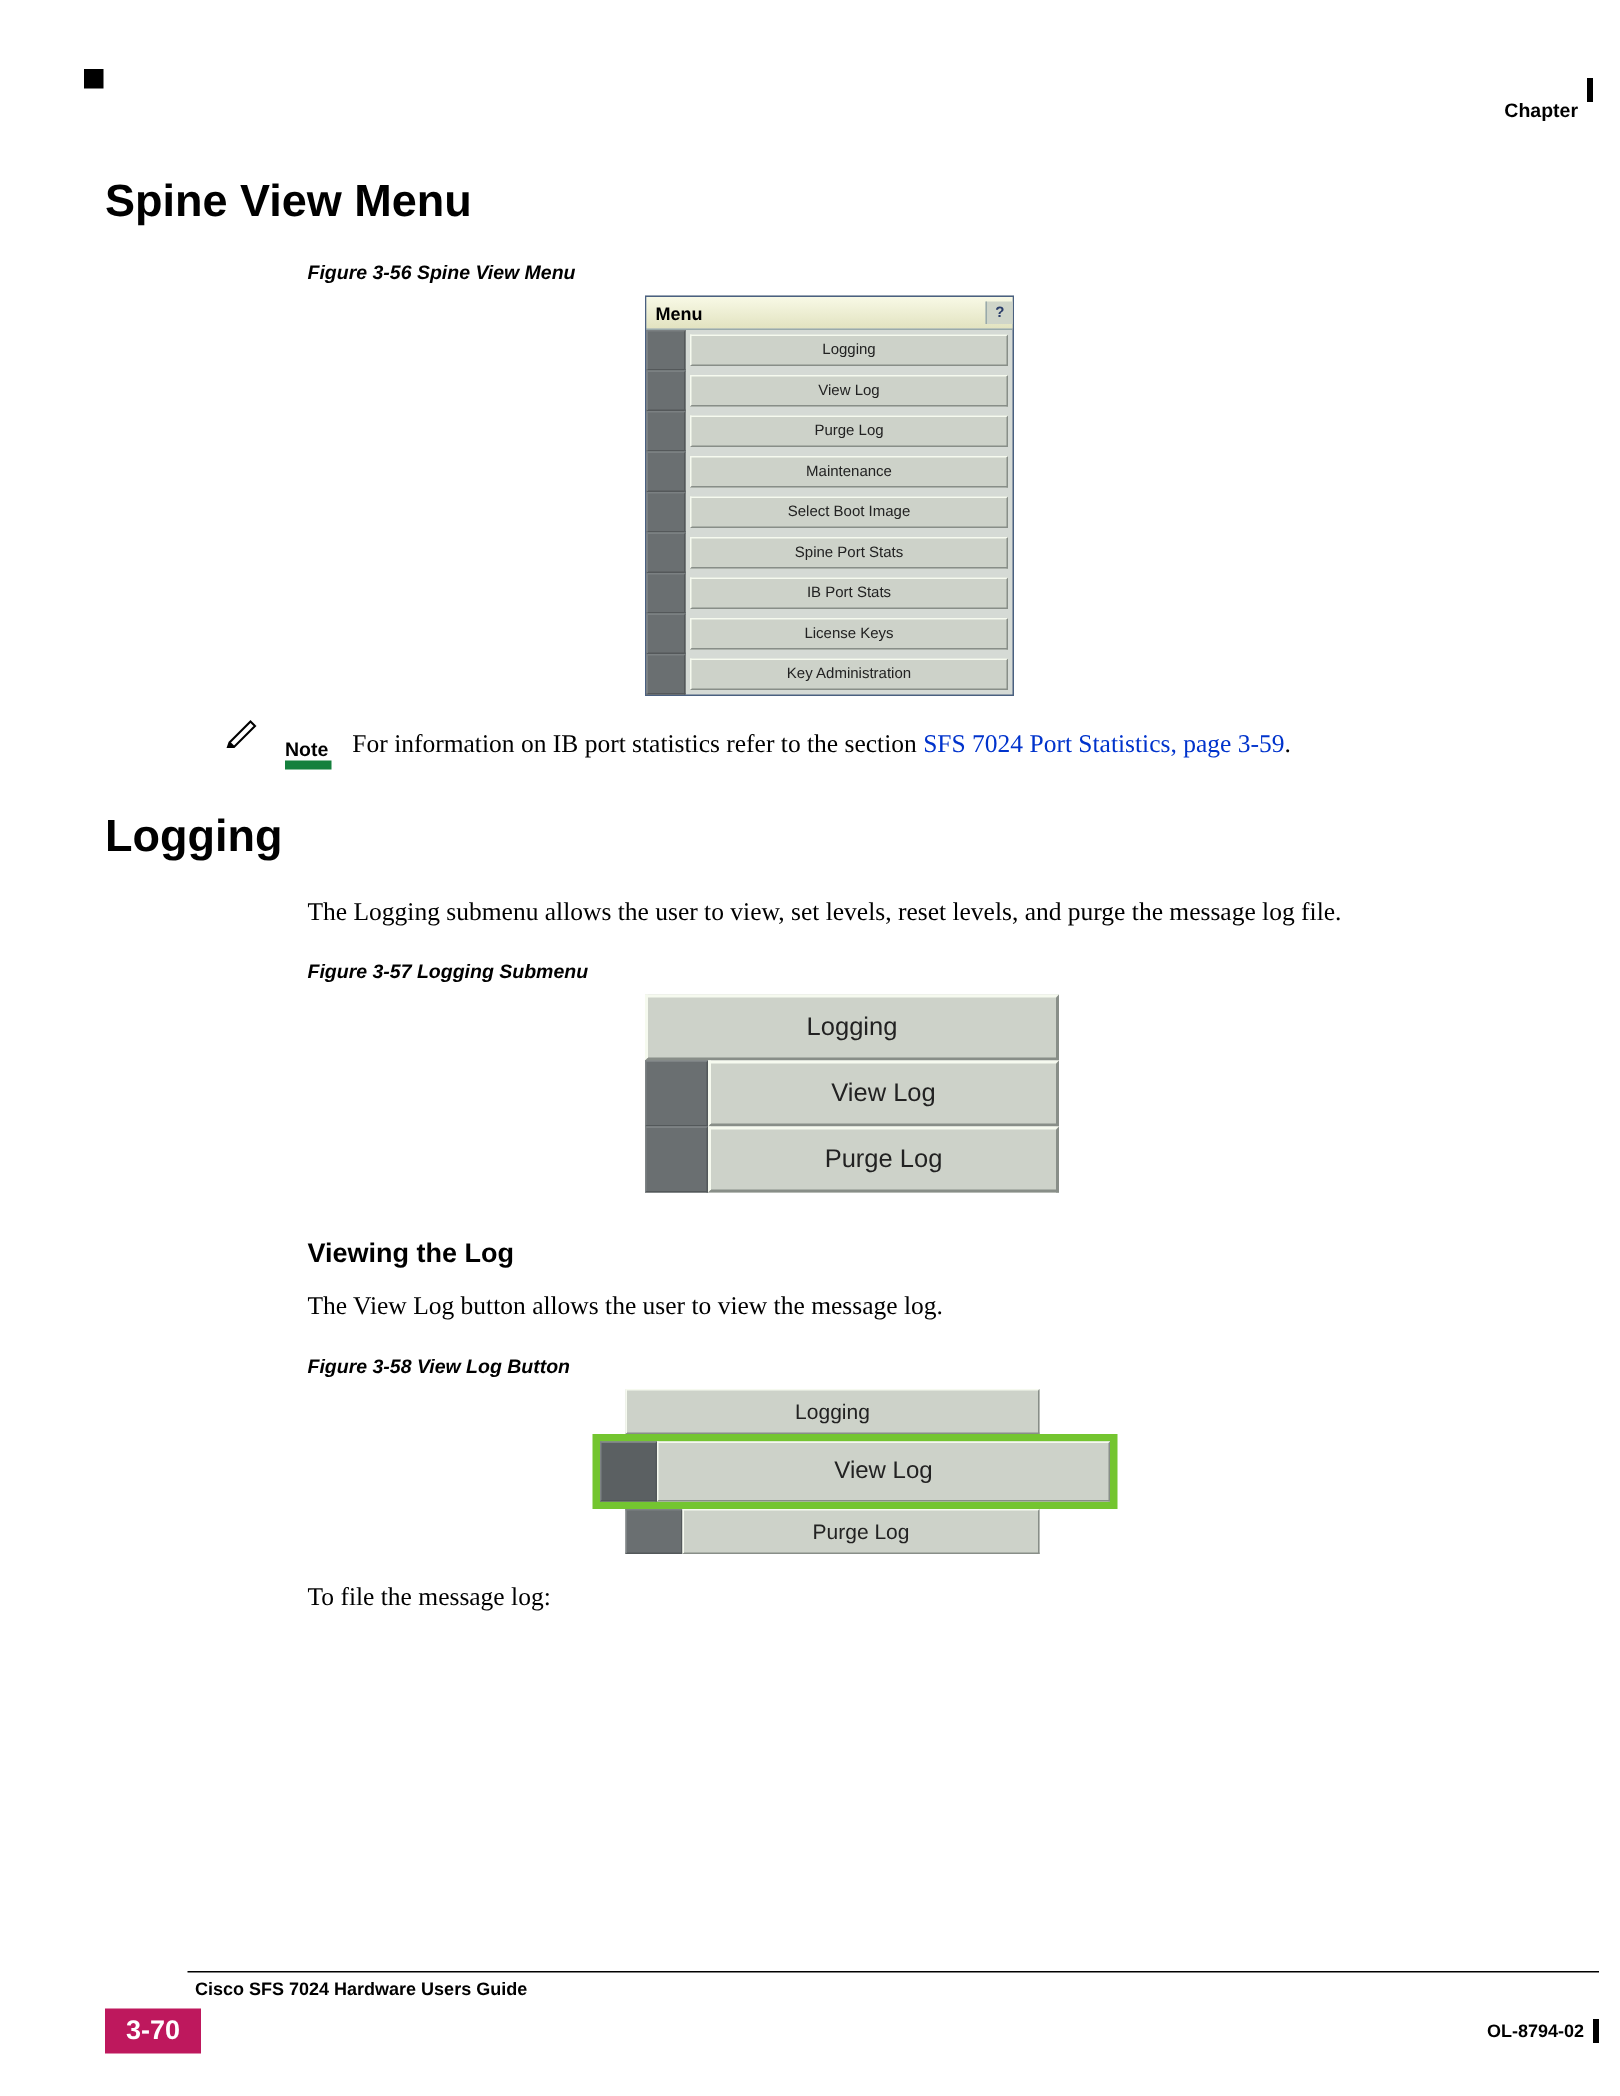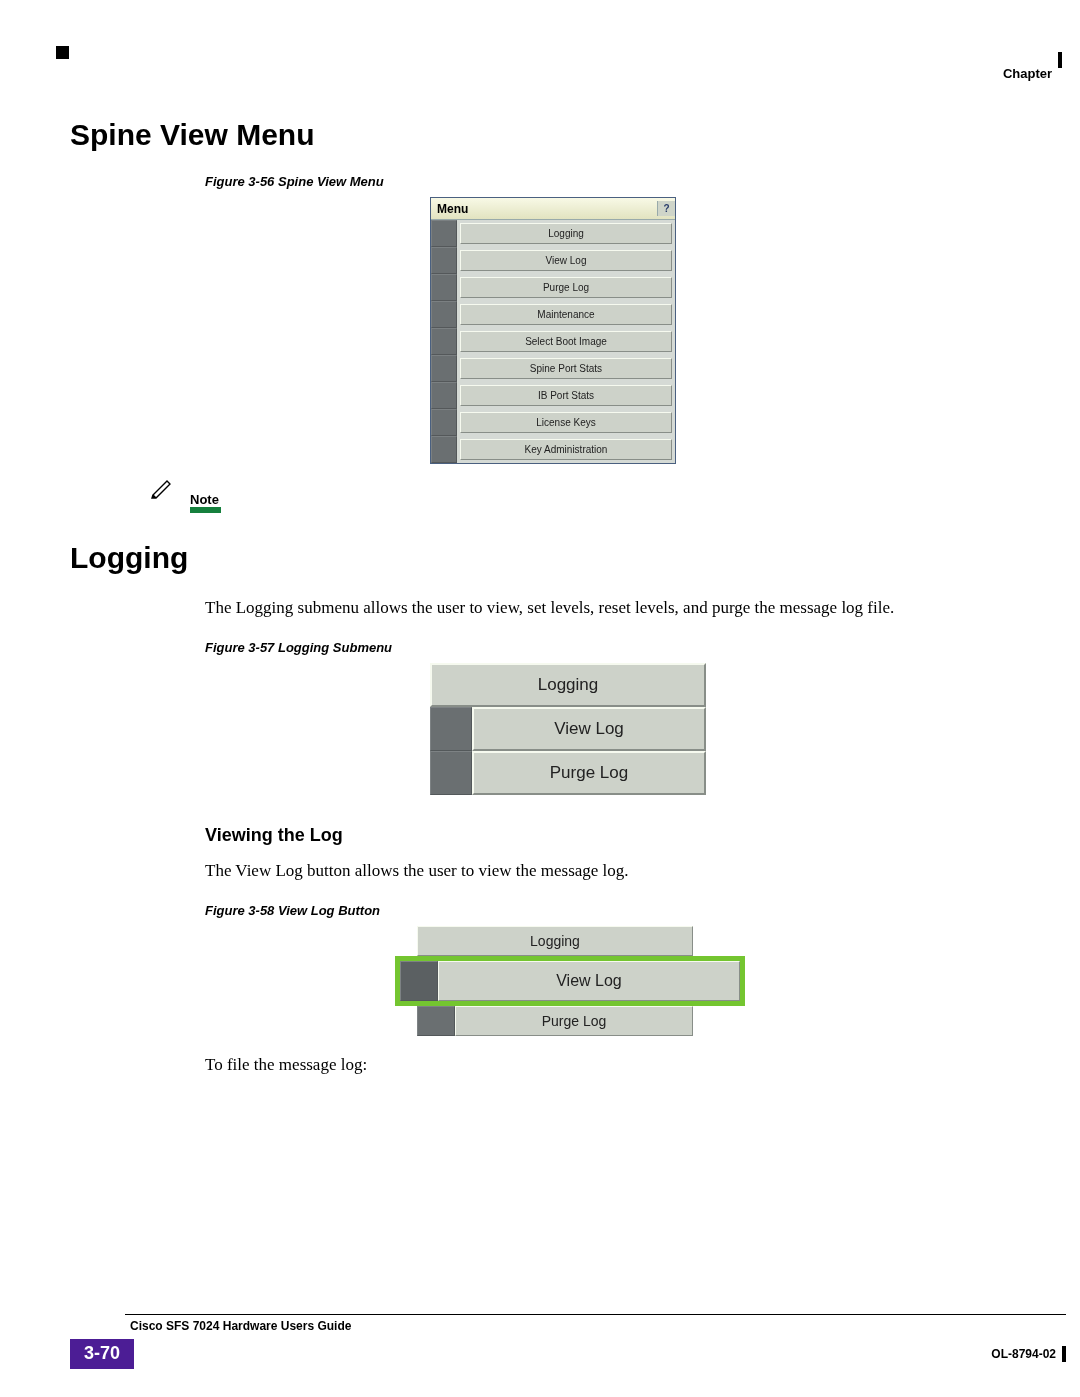--- a/index.html
+++ b/index.html
@@ -244,21 +244,21 @@
     margin-left: 60px;
     padding-top: 4px;
   }
   .footer .bottomrow {
     display: flex;
     align-items: center;
     justify-content: space-between;
     margin-top: 6px;
   }
   .footer .pagebox {
-    background: #4c1d95;
+    background: #be185d;
     color: #fff;
     font-family: Arial, Helvetica, sans-serif;
     font-weight: bold;
     font-size: 18px;
     padding: 4px 14px 5px 14px;
   }
   .footer .docnum {
     font-family: Arial, Helvetica, sans-serif;
     font-weight: bold;
     font-size: 12px;
@@ -330,20 +330,23 @@
       </div>
   </div>
 
   <div class="note-block">
     <svg class="note-icon" viewBox="0 0 24 24">
       <path d="M3 19 L17 5 L20 8 L6 22 L2 22 Z M3 19 L6 22 M17 5 L20 8" stroke="#000" stroke-width="1.4" fill="none"></path>
       <path d="M2 22 L3 19 L6 22 Z" fill="#000"></path>
     </svg>
     <div style="display:flex; align-items:flex-start; gap:14px;">
       <span class="note-label">Note</span>
+      <span class="note-text">
+        <span>For information on IB port statistics refer to the section </span><span class="link">SFS 7024 Port Statistics, page 3-59</span><span>.</span>
+      </span>
     </div>
   </div>
 
   <h1>Logging</h1>
 
   <div class="body-text">The Logging submenu allows the user to view, set levels, reset levels, and purge the message log file.</div>
 
   <div class="figure-caption">Figure 3-57   Logging Submenu</div>
 
   <div class="fig57">

